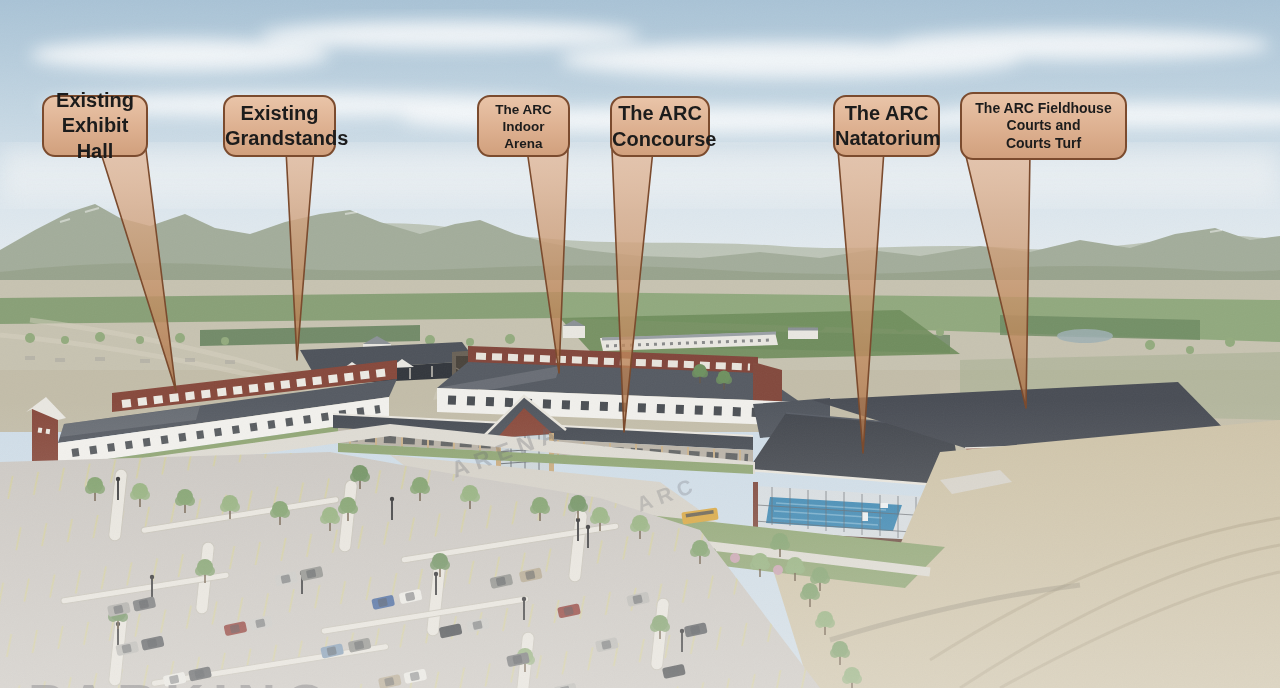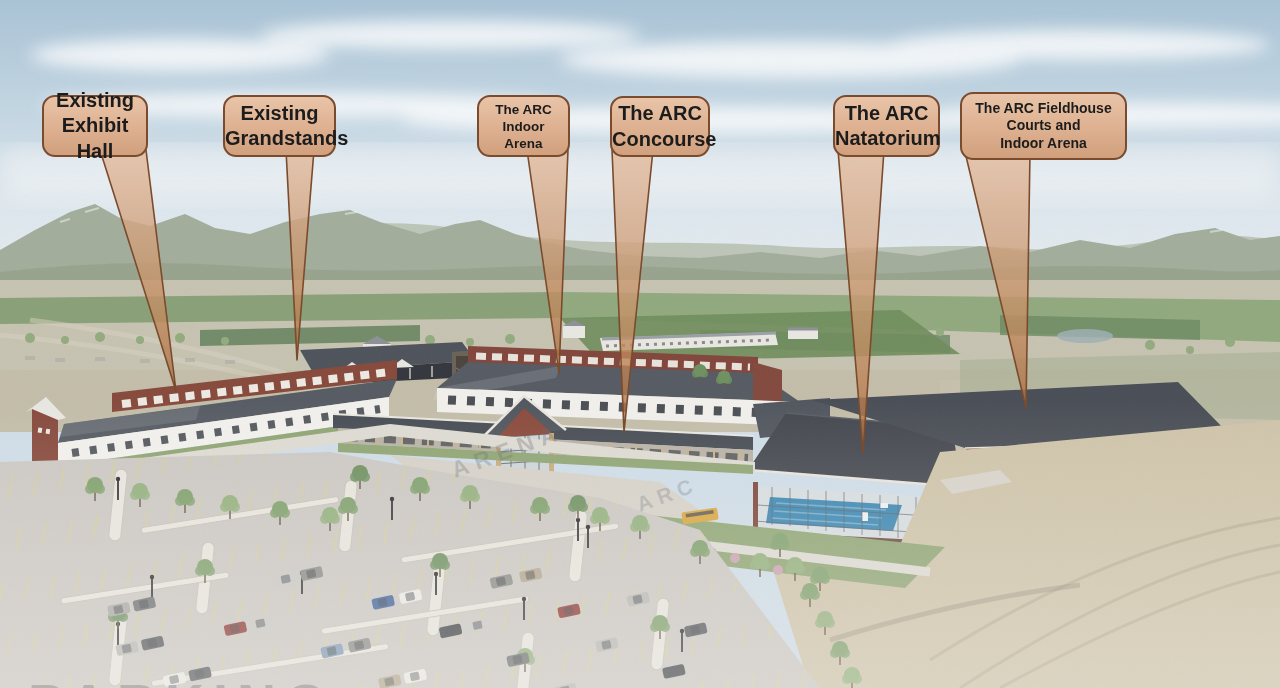--- a/index.html
+++ b/index.html
@@ -403,16 +403,16 @@
   <span>The ARC
 Concourse</span>
 </div>
 <div class="callout" style="left:833px;top:95px;width:107px;height:62px;">
   <span>The ARC
 Natatorium</span>
 </div>
 <div class="callout" style="left:960px;top:92px;width:167px;height:68px;font-size:14px;">
   <span>The ARC Fieldhouse
 Courts and
-Indoor Arena</span>
+Courts Turf</span>
 </div>
 
 </div>
 
 </body></html>

